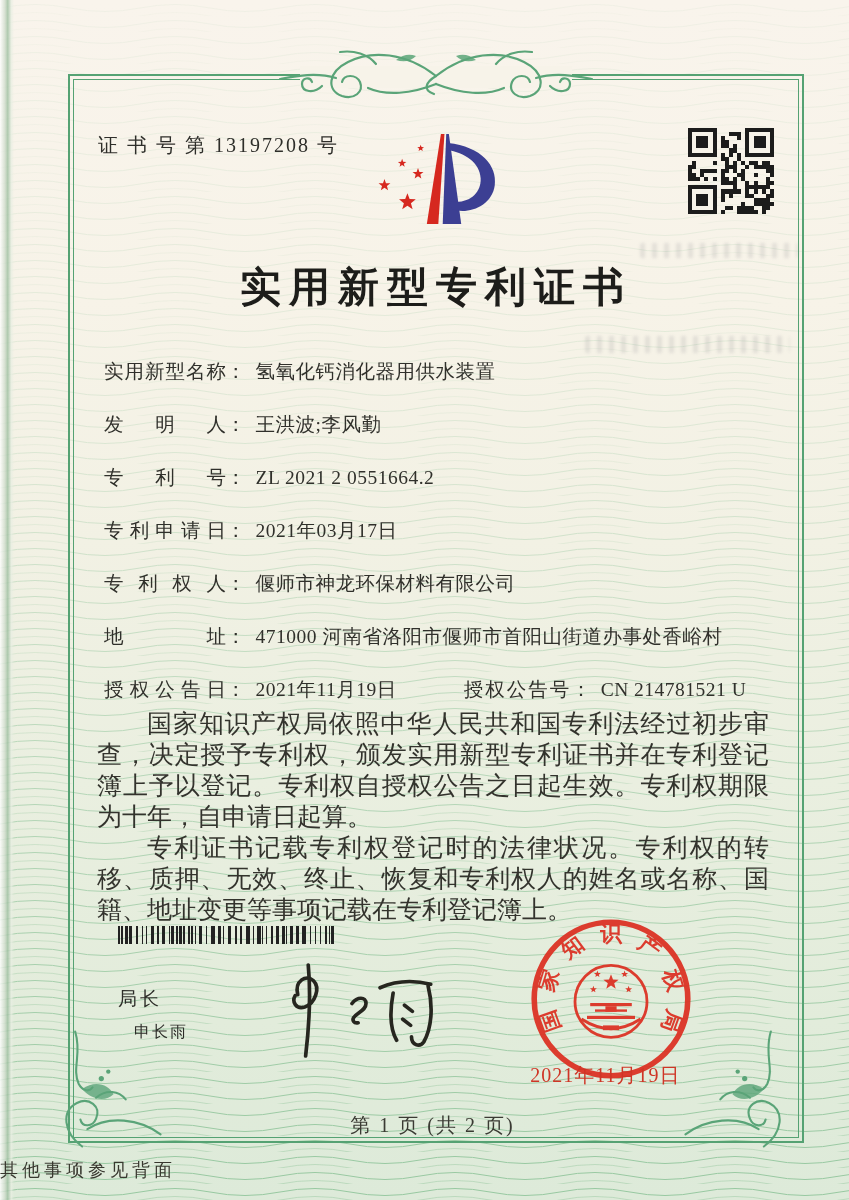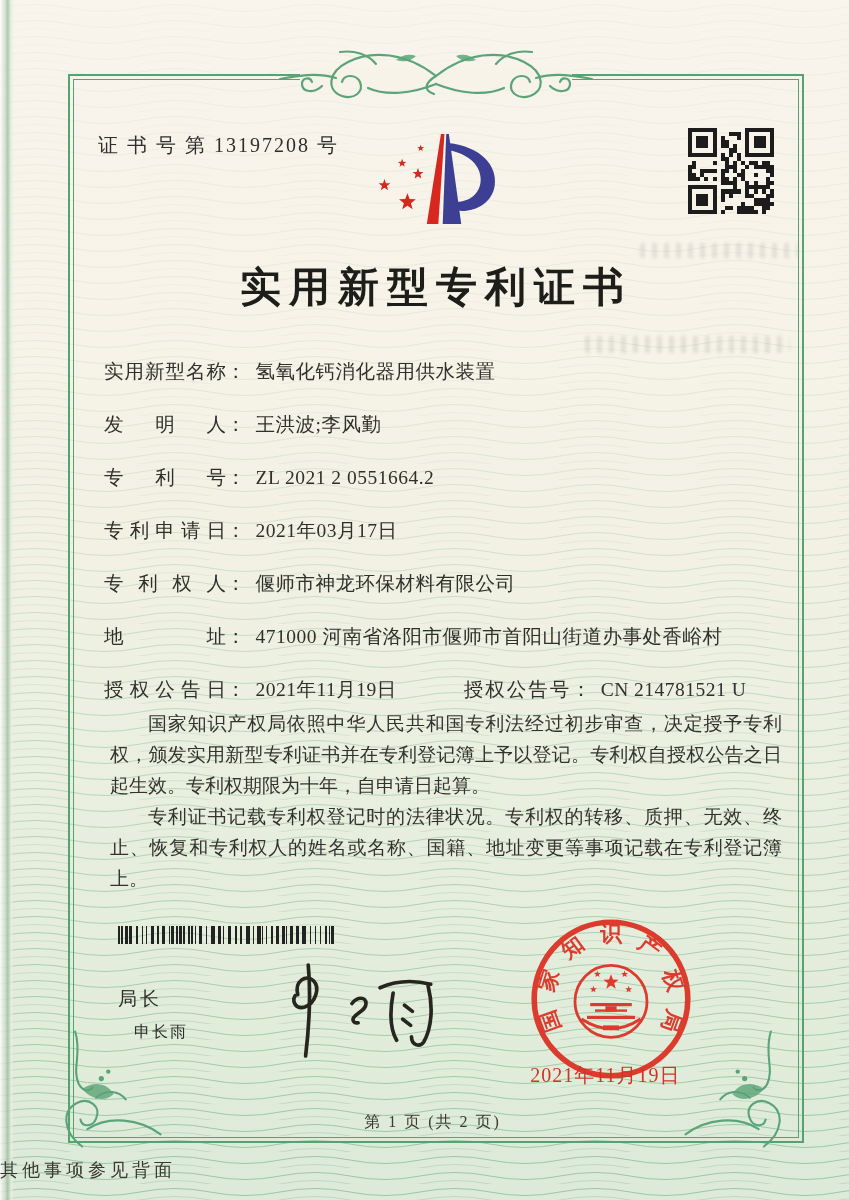--- a/index.html
+++ b/index.html
@@ -24,35 +24,35 @@
   .title{position:absolute;left:68px;right:45px;top:260px;text-align:center;
     font-size:41px;font-weight:600;letter-spacing:8px;color:#1d1d1a;}
   .fields{position:absolute;left:104px;right:55px;top:358px;font-size:19.5px;color:#30302b;}
   .frow{height:24px;margin-bottom:29px;white-space:nowrap;}
   .flabel{display:inline-block;width:122px;text-align:justify;text-align-last:justify;vertical-align:bottom;}
   .fcolon{display:inline-block;margin-right:10px;}
   .fvalue{letter-spacing:.5px;}
   .auth-pair{display:inline-block;}
   .auth-pair.second{margin-left:62px;}
   .auth-pair.second .flabel2{letter-spacing:2px;}
-  .paras{position:absolute;left:110px;width:672px;top:708px;font-size:19px;line-height:31px;
+  .paras{position:absolute;left:97px;width:672px;top:708px;font-size:25px;line-height:31px;
     text-align:justify;color:#33332d;}
   .paras p{margin:0;text-indent:2em;}
   .barcode{position:absolute;left:118px;top:926px;width:216px;height:18px;}
   .officer-title{position:absolute;left:118px;top:986px;font-size:19px;letter-spacing:3px;}
   .officer-name{position:absolute;left:134px;top:1022px;font-size:16px;letter-spacing:2px;}
   .signature{position:absolute;left:258px;top:958px;width:195px;height:105px;}
   .sig-stroke{fill:none;stroke:#26261f;stroke-width:4.2;stroke-linecap:round;stroke-linejoin:round;}
   .seal{position:absolute;left:527px;top:915px;width:168px;height:168px;opacity:.95;}
   .seal-ch{font-size:27px;fill:#dc3325;text-anchor:middle;font-weight:700;}
   .seal-red{stroke:#dc3325;fill:none;}
   .seal-fill{fill:#dc3325;stroke:none;}
   .seal-date{position:absolute;left:513px;top:1062px;width:185px;text-align:center;
     font-size:20px;color:#cf3526;letter-spacing:1px;}
-  .page-num{position:absolute;left:16px;right:0;top:1112px;text-align:center;font-size:16px;letter-spacing:2px;color:#3a3a33;}
+  .page-num{position:absolute;left:16px;right:0;top:1112px;text-align:center;font-size:20px;letter-spacing:2px;color:#3a3a33;}
   .back-note{position:absolute;left:0;right:0;top:1158px;font-size:18px;letter-spacing:4px;color:#38382f;}
   .smudge{position:absolute;background:repeating-linear-gradient(90deg,rgba(105,105,115,.25) 0 5px,transparent 5px 12px);
     filter:blur(1.6px);border-radius:2px;opacity:.55;}
   .green-stroke{fill:none;stroke:#5aa478;stroke-linecap:round;stroke-linejoin:round;}
 </style>
 </head>
 <body>
 
 <div class="page">
 

